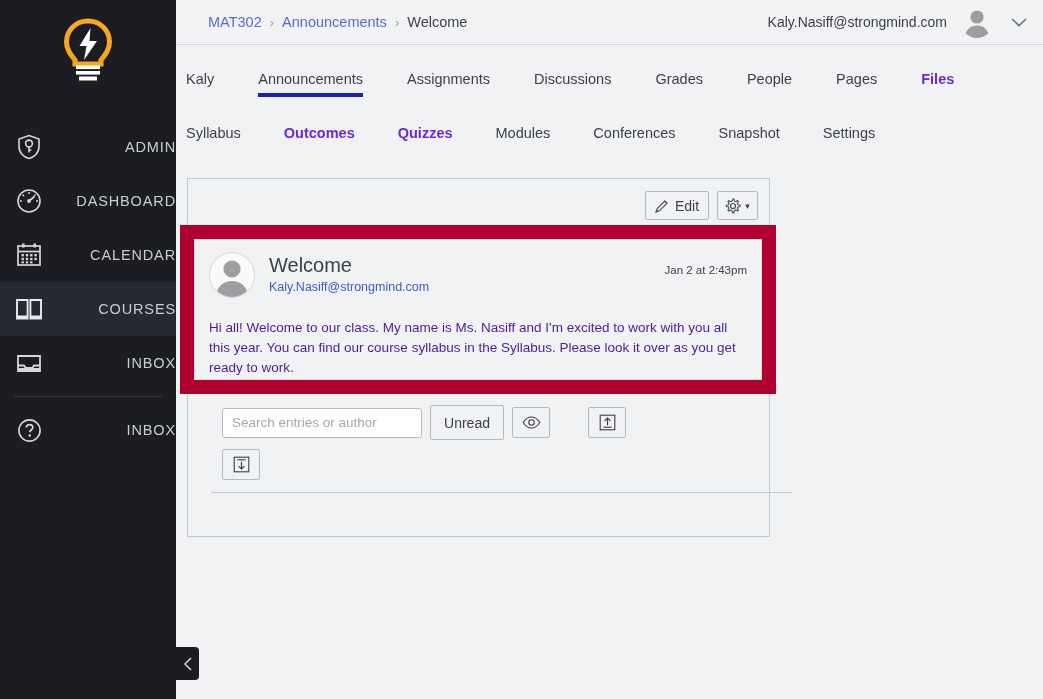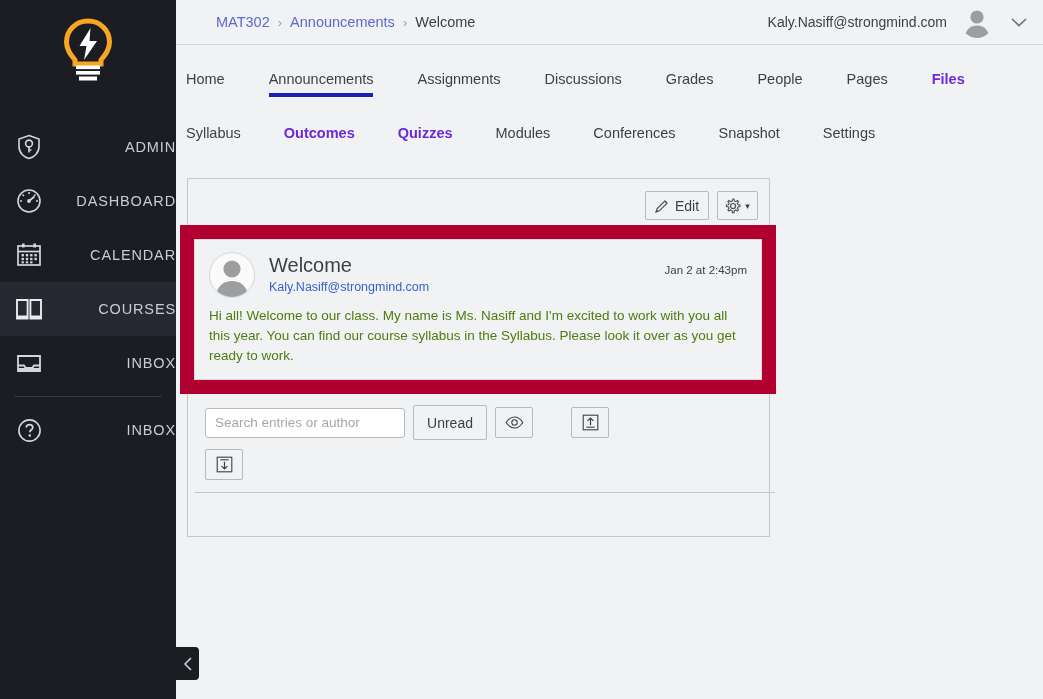--- a/index.html
+++ b/index.html
@@ -47,21 +47,21 @@
     display: flex; align-items: center; justify-content: center;
     cursor: pointer;
   }
 
   
   .content { position: absolute; left: 176px; top: 0; right: 0; bottom: 0; }
   .topbar {
     height: 45px; background: #f1f2f4;
     border-bottom: 1px solid #d3d6db;
     display: flex; align-items: center;
-    padding: 0 14px 0 40px;
+    padding: 0 14px 0 32px;
   }
   .crumbs { display: flex; align-items: center; font-size: 14.5px; }
   .crumb-link { color: #5b6ad0; cursor: pointer; }
   .crumb-cur { color: #3c3f44; }
   .crumb-sep { color: #9aa0a8; margin: 0 8px; font-size: 13px; }
   .spacer { flex: 1; }
   .user-email { font-size: 14px; color: #3c3f44; margin-right: 14px; }
   .avatar-sm {
     width: 32px; height: 32px; border-radius: 50%;
     overflow: hidden; background: #f1f2f4;
@@ -135,27 +135,27 @@
     line-height: 1.15;
   }
   .ann-author {
     font-size: 12.5px; color: #3a5fc8; margin-top: 3px; cursor: pointer;
   }
   .ann-date {
     position: absolute; right: 14px; top: 13px;
     font-size: 11.5px; color: #3c3f44; margin-top: 11px;
   }
   .ann-body {
-    margin-top: 8px; font-size: 13.5px;
-    line-height: 1.48; color: #4d7c0f;
+    margin-top: 20px; font-size: 13.5px;
+    line-height: 1.48; color: #4c1d95;
   }
 
   
   .filterwrap {
-    position: absolute; left: 6px; top: 219px;
+    position: absolute; left: 23px; top: 219px;
     width: 581px; border-bottom: 1px solid #c3c8cf;
     padding: 7px 0 12px 11px;
   }
   .filter-row { display: flex; align-items: center; gap: 8px; flex-wrap: wrap; }
   .search-input {
     width: 200px; height: 30px;
     border: 1px solid #b5babf; border-radius: 3px;
     background: #fff; font-size: 13.5px; color: #3c3f44;
     padding: 0 9px; font-family: "Liberation Sans", sans-serif;
     outline: none;
@@ -313,21 +313,21 @@
       </div>
       <div class="chev-down">
         <svg width="20" height="12" viewBox="0 0 20 12">
           <path d="M3 3 L10 9.6 L17 3" fill="none" stroke="#6f7479" stroke-width="1.7"></path>
         </svg>
       </div>
     </div>
 
     <div class="tabs-region">
       <div class="tabrow row1">
-        <div class="tab">Home</div>
+        <div class="tab">Kaly</div>
         <div class="tab active">Announcements</div>
         <div class="tab">Assignments</div>
         <div class="tab">Discussions</div>
         <div class="tab">Grades</div>
         <div class="tab">People</div>
         <div class="tab">Pages</div>
         <div class="tab dim">Files</div>
       </div>
       <div class="tabrow row2">
         <div class="tab">Syllabus</div>

